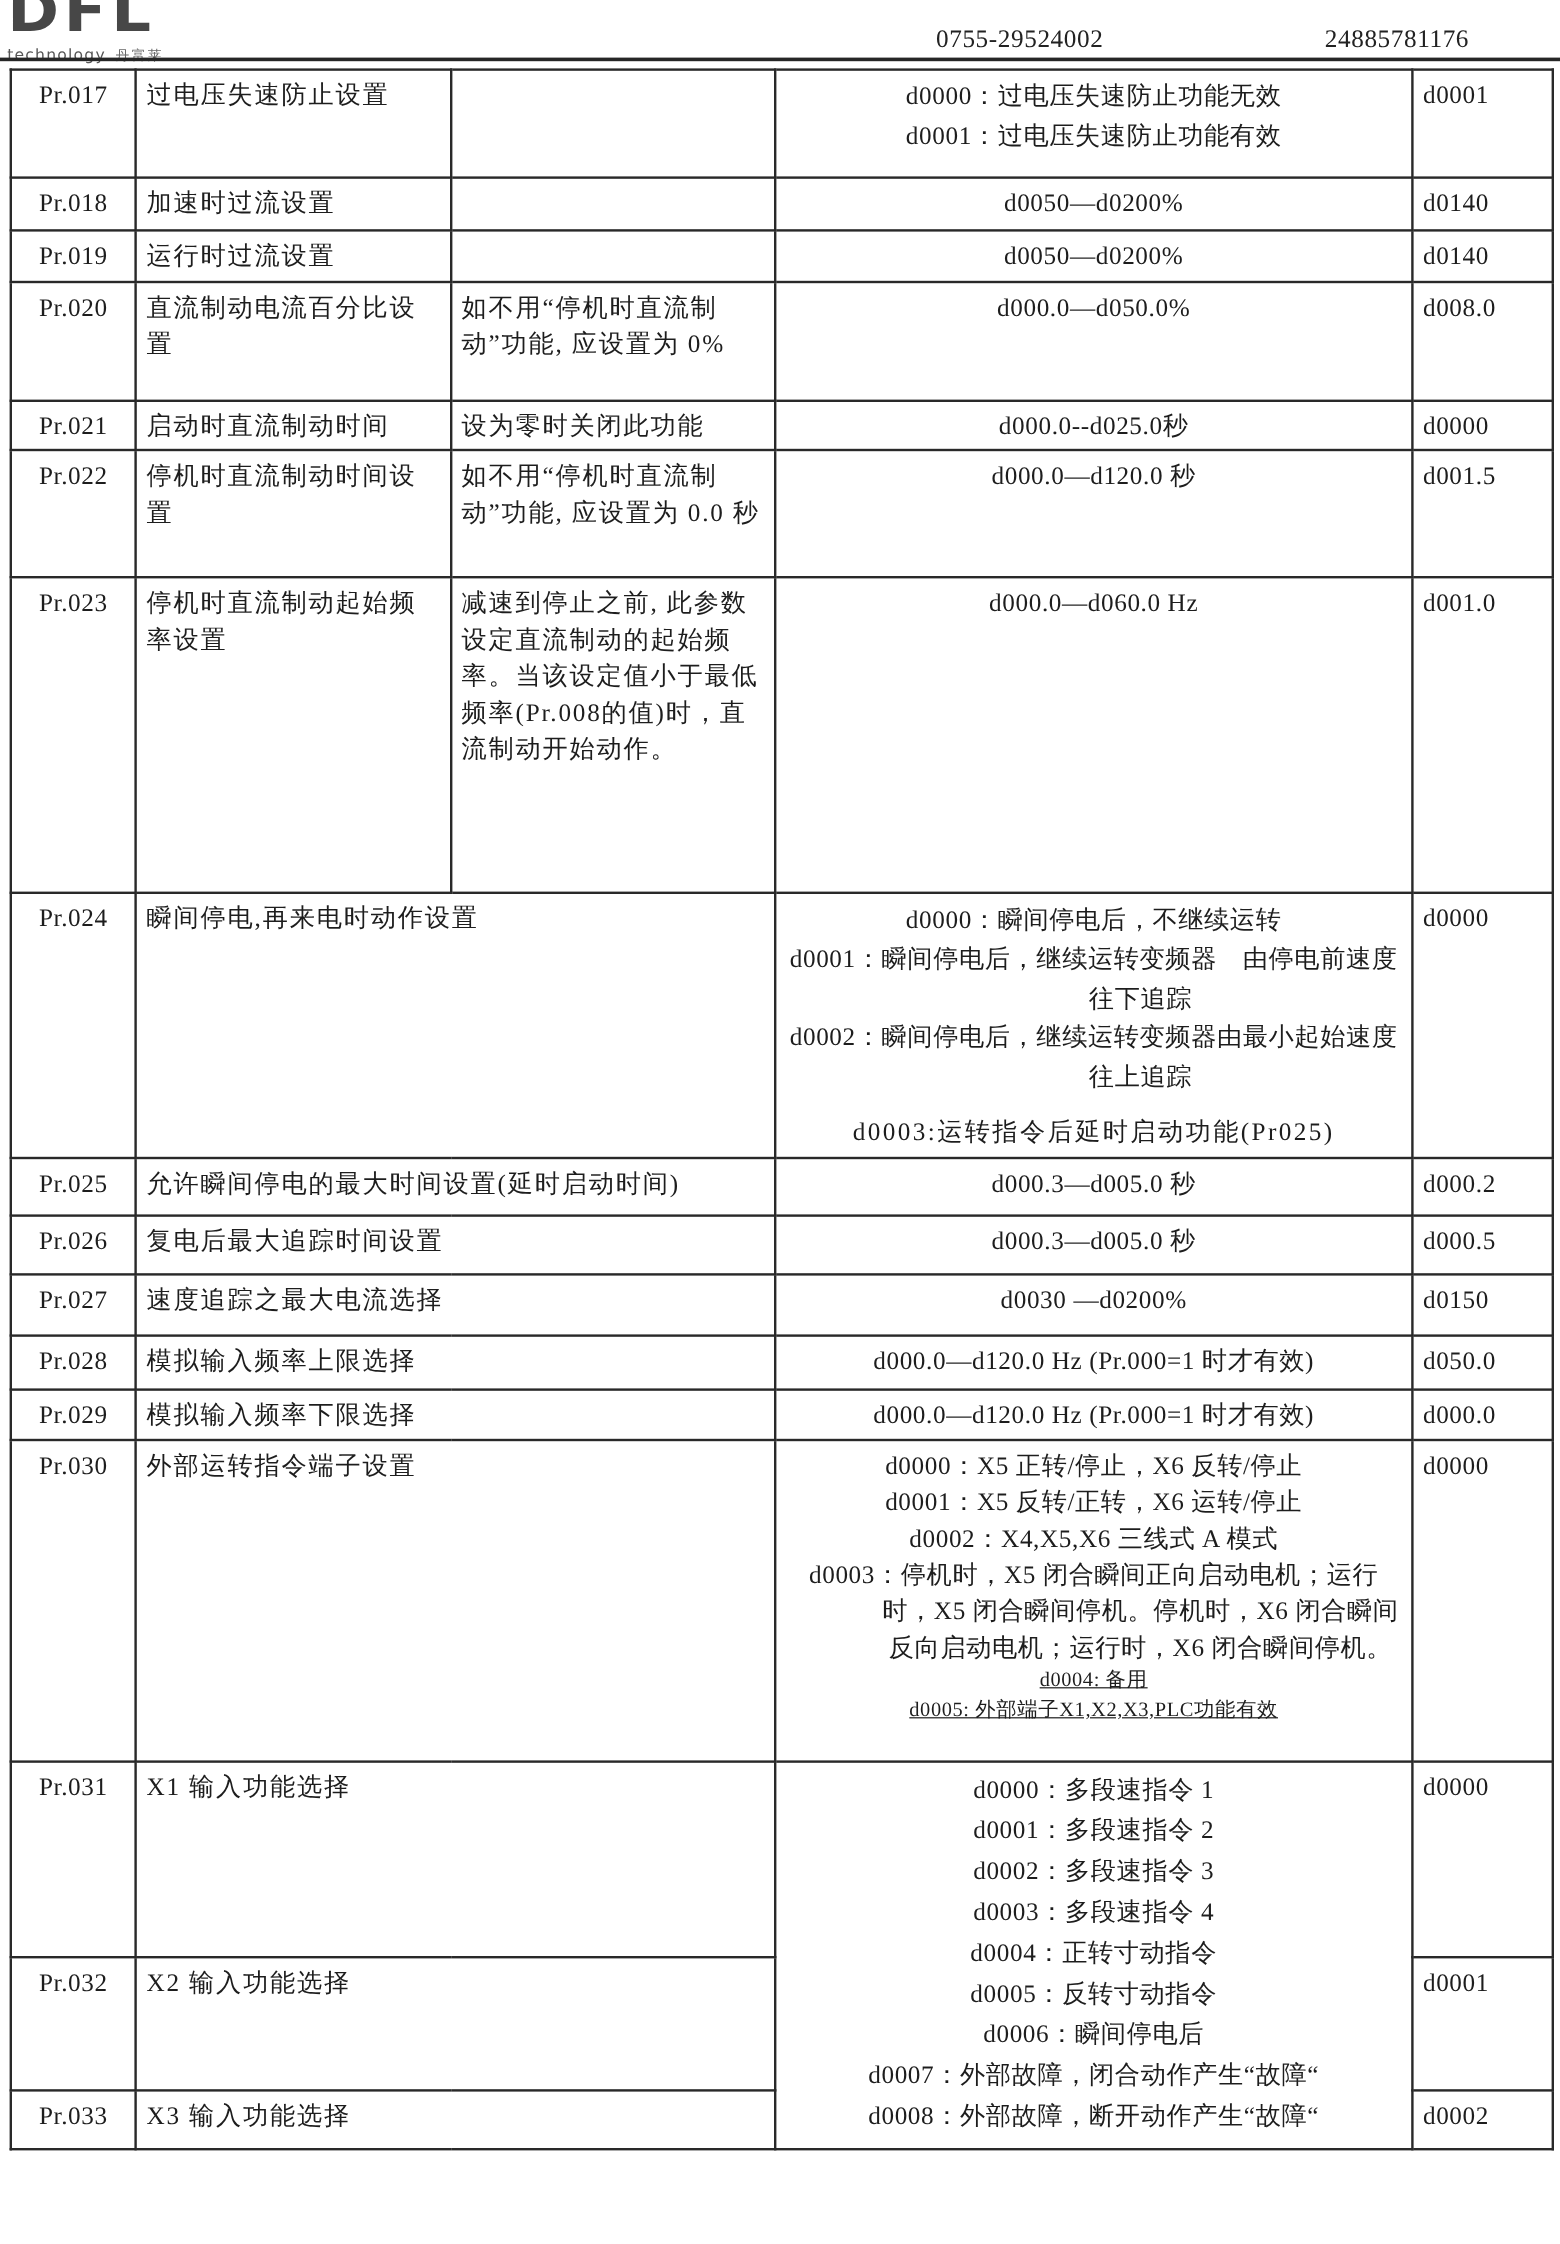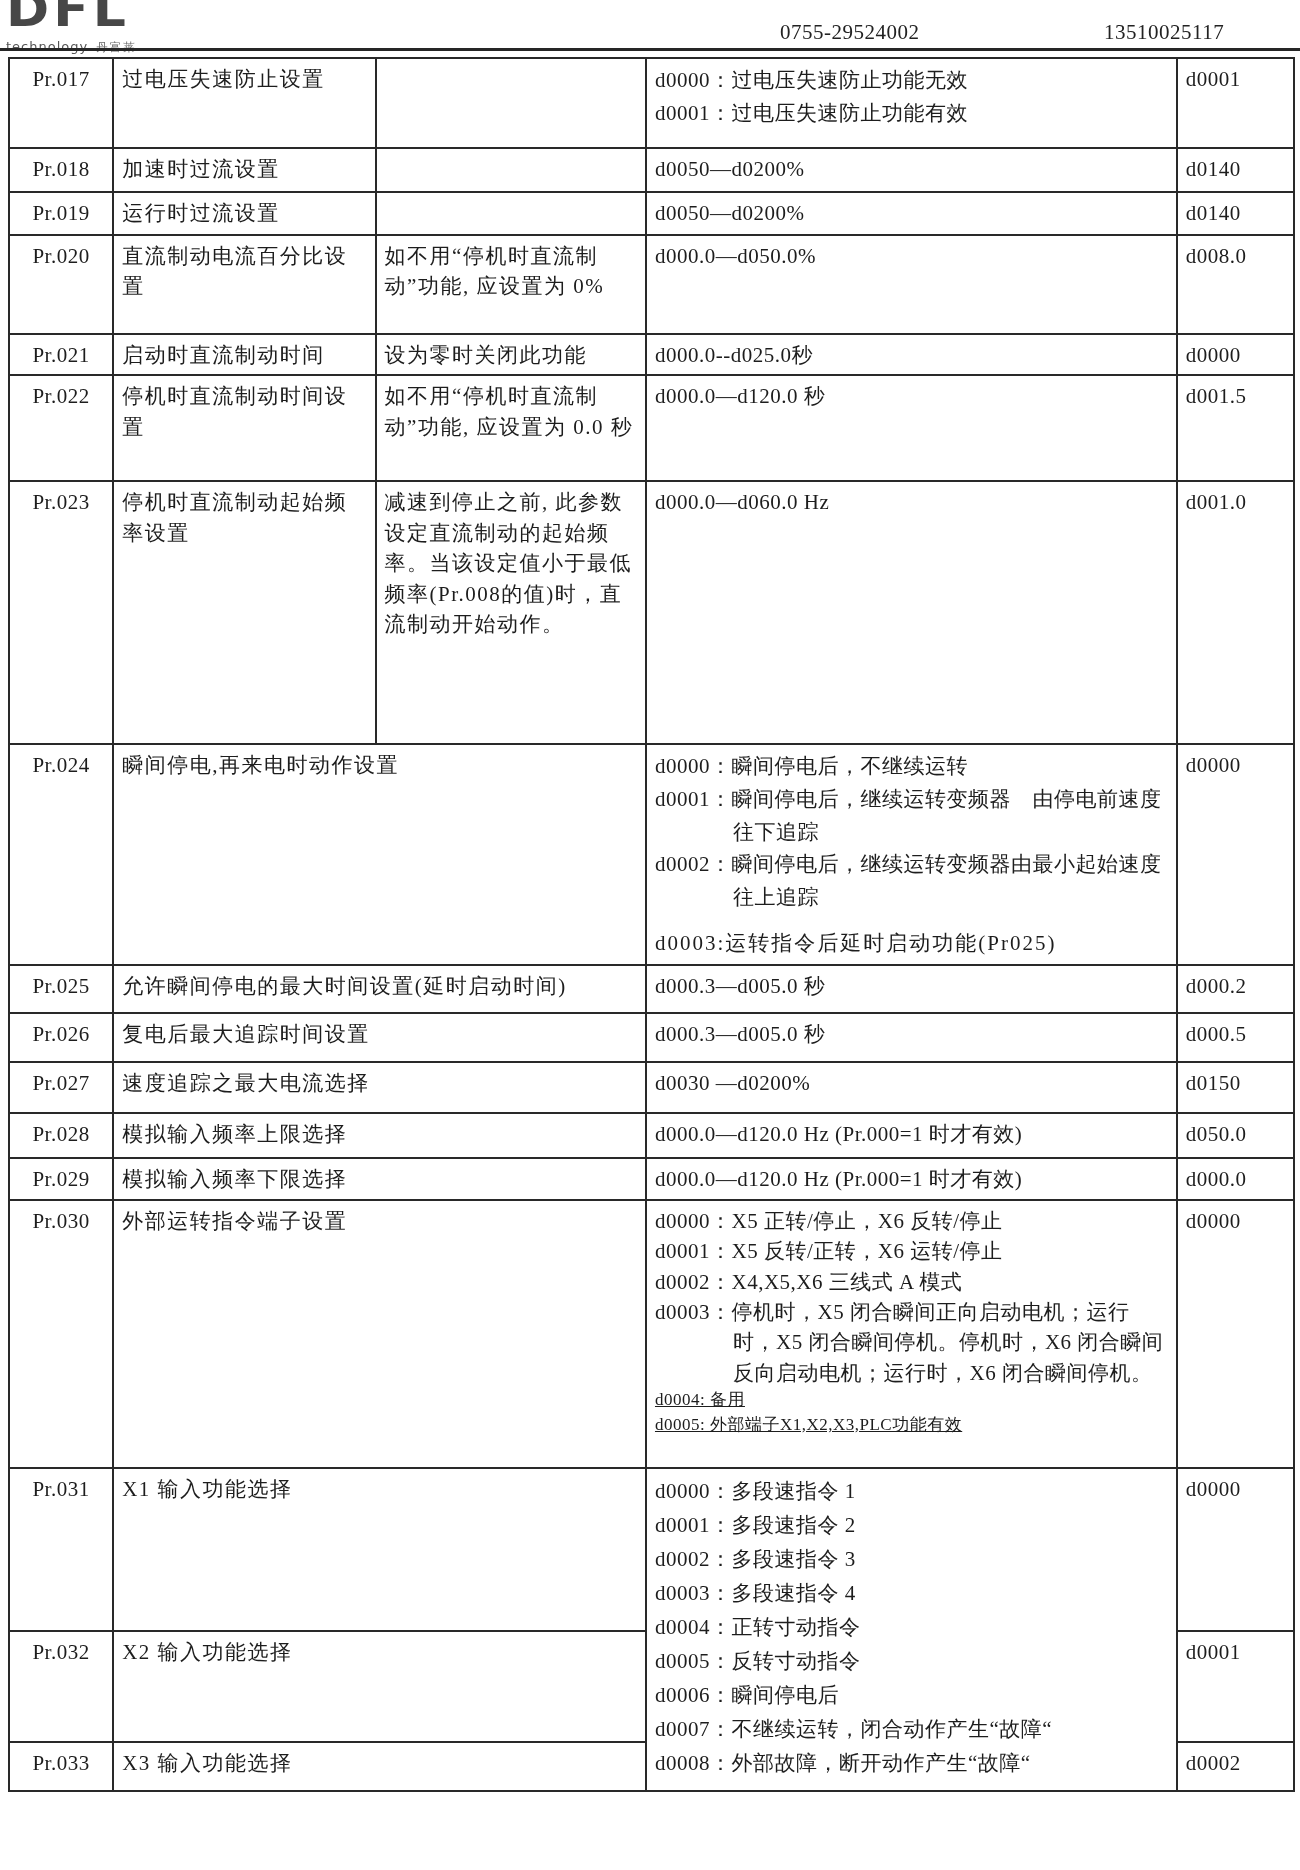--- a/index.html
+++ b/index.html
@@ -35,21 +35,21 @@
   }
   table.params td{
     border:2px solid #292929;
     vertical-align:top;
     padding:5px 8px 4px 8px;
     font-size:21px;line-height:1.45;
     overflow:hidden;
   }
   td.c-pr{text-align:center;padding-top:7px;letter-spacing:.5px;}
   td.c-name,td.c-note{letter-spacing:1.5px;}
-  td.c-range{letter-spacing:.5px;}
+  td.c-range{letter-spacing:.5px;text-align:center;}
   td.c-def{padding-left:14px;letter-spacing:.5px;}
   .opt{padding-left:78px;text-indent:-78px;line-height:1.55;}
   .opt.gap{margin-top:14px;letter-spacing:2px;}
   .opt.small{font-size:17px;line-height:1.4;padding-left:62px;text-indent:-62px;letter-spacing:.5px;text-decoration:underline;}
   td.c-opt030 .opt{line-height:1.45;}
   td.c-opt031 .opt{line-height:1.62;}
   
   .page-number{
     position:absolute;left:0;bottom:18px;width:100%;
     text-align:center;font-size:27px;letter-spacing:4px;color:#222;
@@ -60,21 +60,21 @@
 
 <div class="page">
 
   <div class="logo">
     <div class="logo-brand">DFL</div>
     <div class="logo-sub">
       <span>technology</span><span class="cn">丹富莱</span>
     </div>
   </div>
   <div class="phone p1">0755-29524002</div>
-  <div class="phone p2">13510025117</div>
+  <div class="phone p2">24885781176</div>
   <div class="header-rule"></div>
 
   <table class="params">
     <colgroup>
       <col style="width:104px">
         <col style="width:262px">
         <col style="width:270px">
         <col style="width:530px">
         <col style="width:117px">
     </colgroup>
@@ -204,21 +204,21 @@
       <td class="c-pr">Pr.031</td>
       <td class="c-name" colspan="2">X1 输入功能选择</td>
       <td class="c-range c-opt031" rowspan="3">
         <div class="opt">d0000：多段速指令 1</div>
         <div class="opt">d0001：多段速指令 2</div>
         <div class="opt">d0002：多段速指令 3</div>
         <div class="opt">d0003：多段速指令 4</div>
         <div class="opt">d0004：正转寸动指令</div>
         <div class="opt">d0005：反转寸动指令</div>
         <div class="opt">d0006：瞬间停电后</div>
-        <div class="opt">d0007：不继续运转，闭合动作产生“故障“</div>
+        <div class="opt">d0007：外部故障，闭合动作产生“故障“</div>
         <div class="opt">d0008：外部故障，断开动作产生“故障“</div>
       </td>
       <td class="c-def">d0000</td>
     </tr>
 
     <tr style="height:111px">
       <td class="c-pr">Pr.032</td>
       <td class="c-name" colspan="2">X2 输入功能选择</td>
       <td class="c-def">d0001</td>
     </tr>

